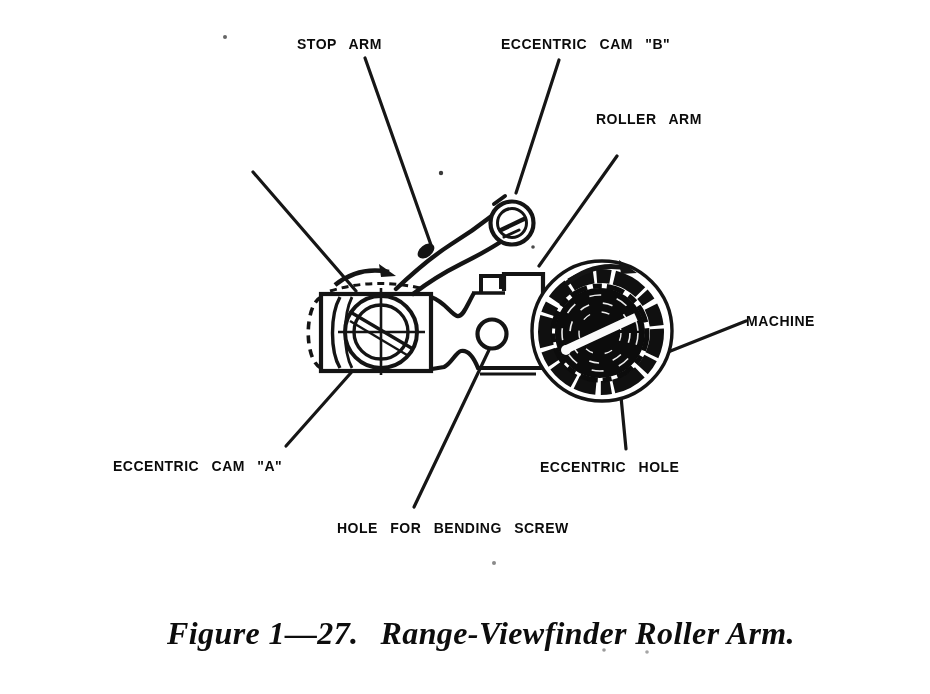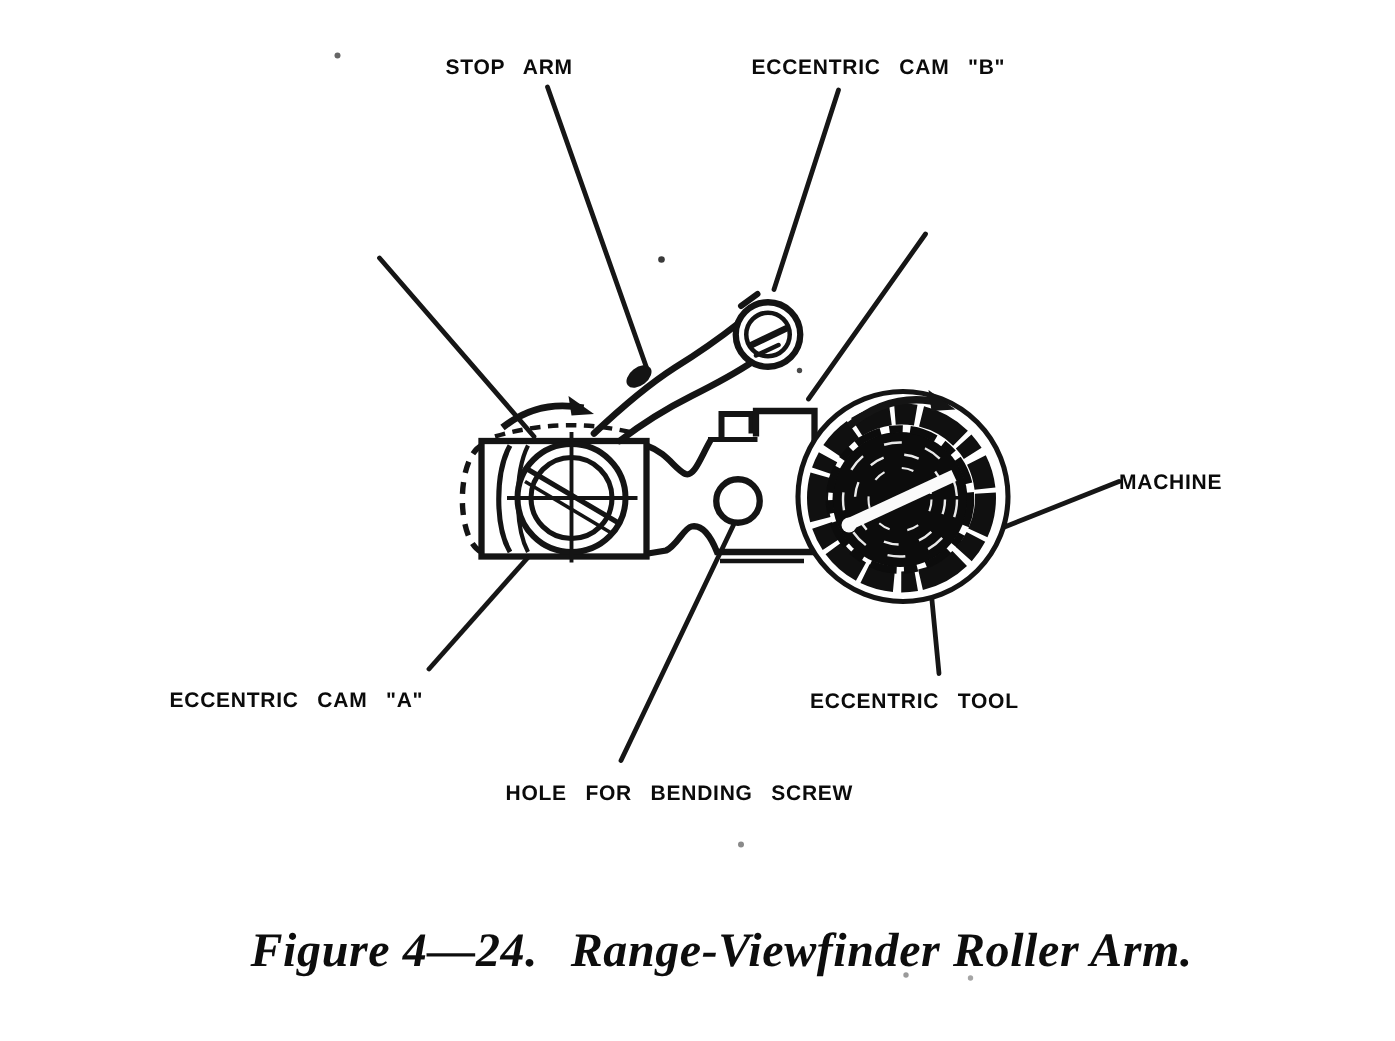--- a/index.html
+++ b/index.html
@@ -130,27 +130,28 @@
       <circle cx="494" cy="563" r="2" fill="#8a8a8a"></circle>
       <circle cx="604" cy="650" r="1.8" fill="#9a9a9a"></circle>
       <circle cx="647" cy="652" r="1.8" fill="#a5a5a5"></circle>
     </g>
   </svg>
 
   <div class="part-label" style="left:297px; top:33px">STOP ARM</div>
 
   <div class="part-label" style="left:501px; top:33px">ECCENTRIC CAM "B"</div>
 
+  <div class="part-label" style="left:596px; top:108px">ROLLER ARM</div>
 
 
   <div class="part-label" style="left:746px; top:310px">MACHINE</div>
 
   <div class="part-label" style="left:113px; top:455px">ECCENTRIC CAM "A"</div>
 
-  <div class="part-label" style="left:540px; top:456px">ECCENTRIC TOOL</div>
+  <div class="part-label" style="left:540px; top:456px">ECCENTRIC HOLE</div>
 
   <div class="part-label" style="left:337px; top:517px">HOLE FOR BENDING SCREW</div>
 
   <div id="caption">
-    <span class="cap-number">Figure 4—24.</span><span>Range-Viewfinder Roller Arm.</span>
+    <span class="cap-number">Figure 1—27.</span><span>Range-Viewfinder Roller Arm.</span>
   </div>
 
 </div>
 
 </body></html>

